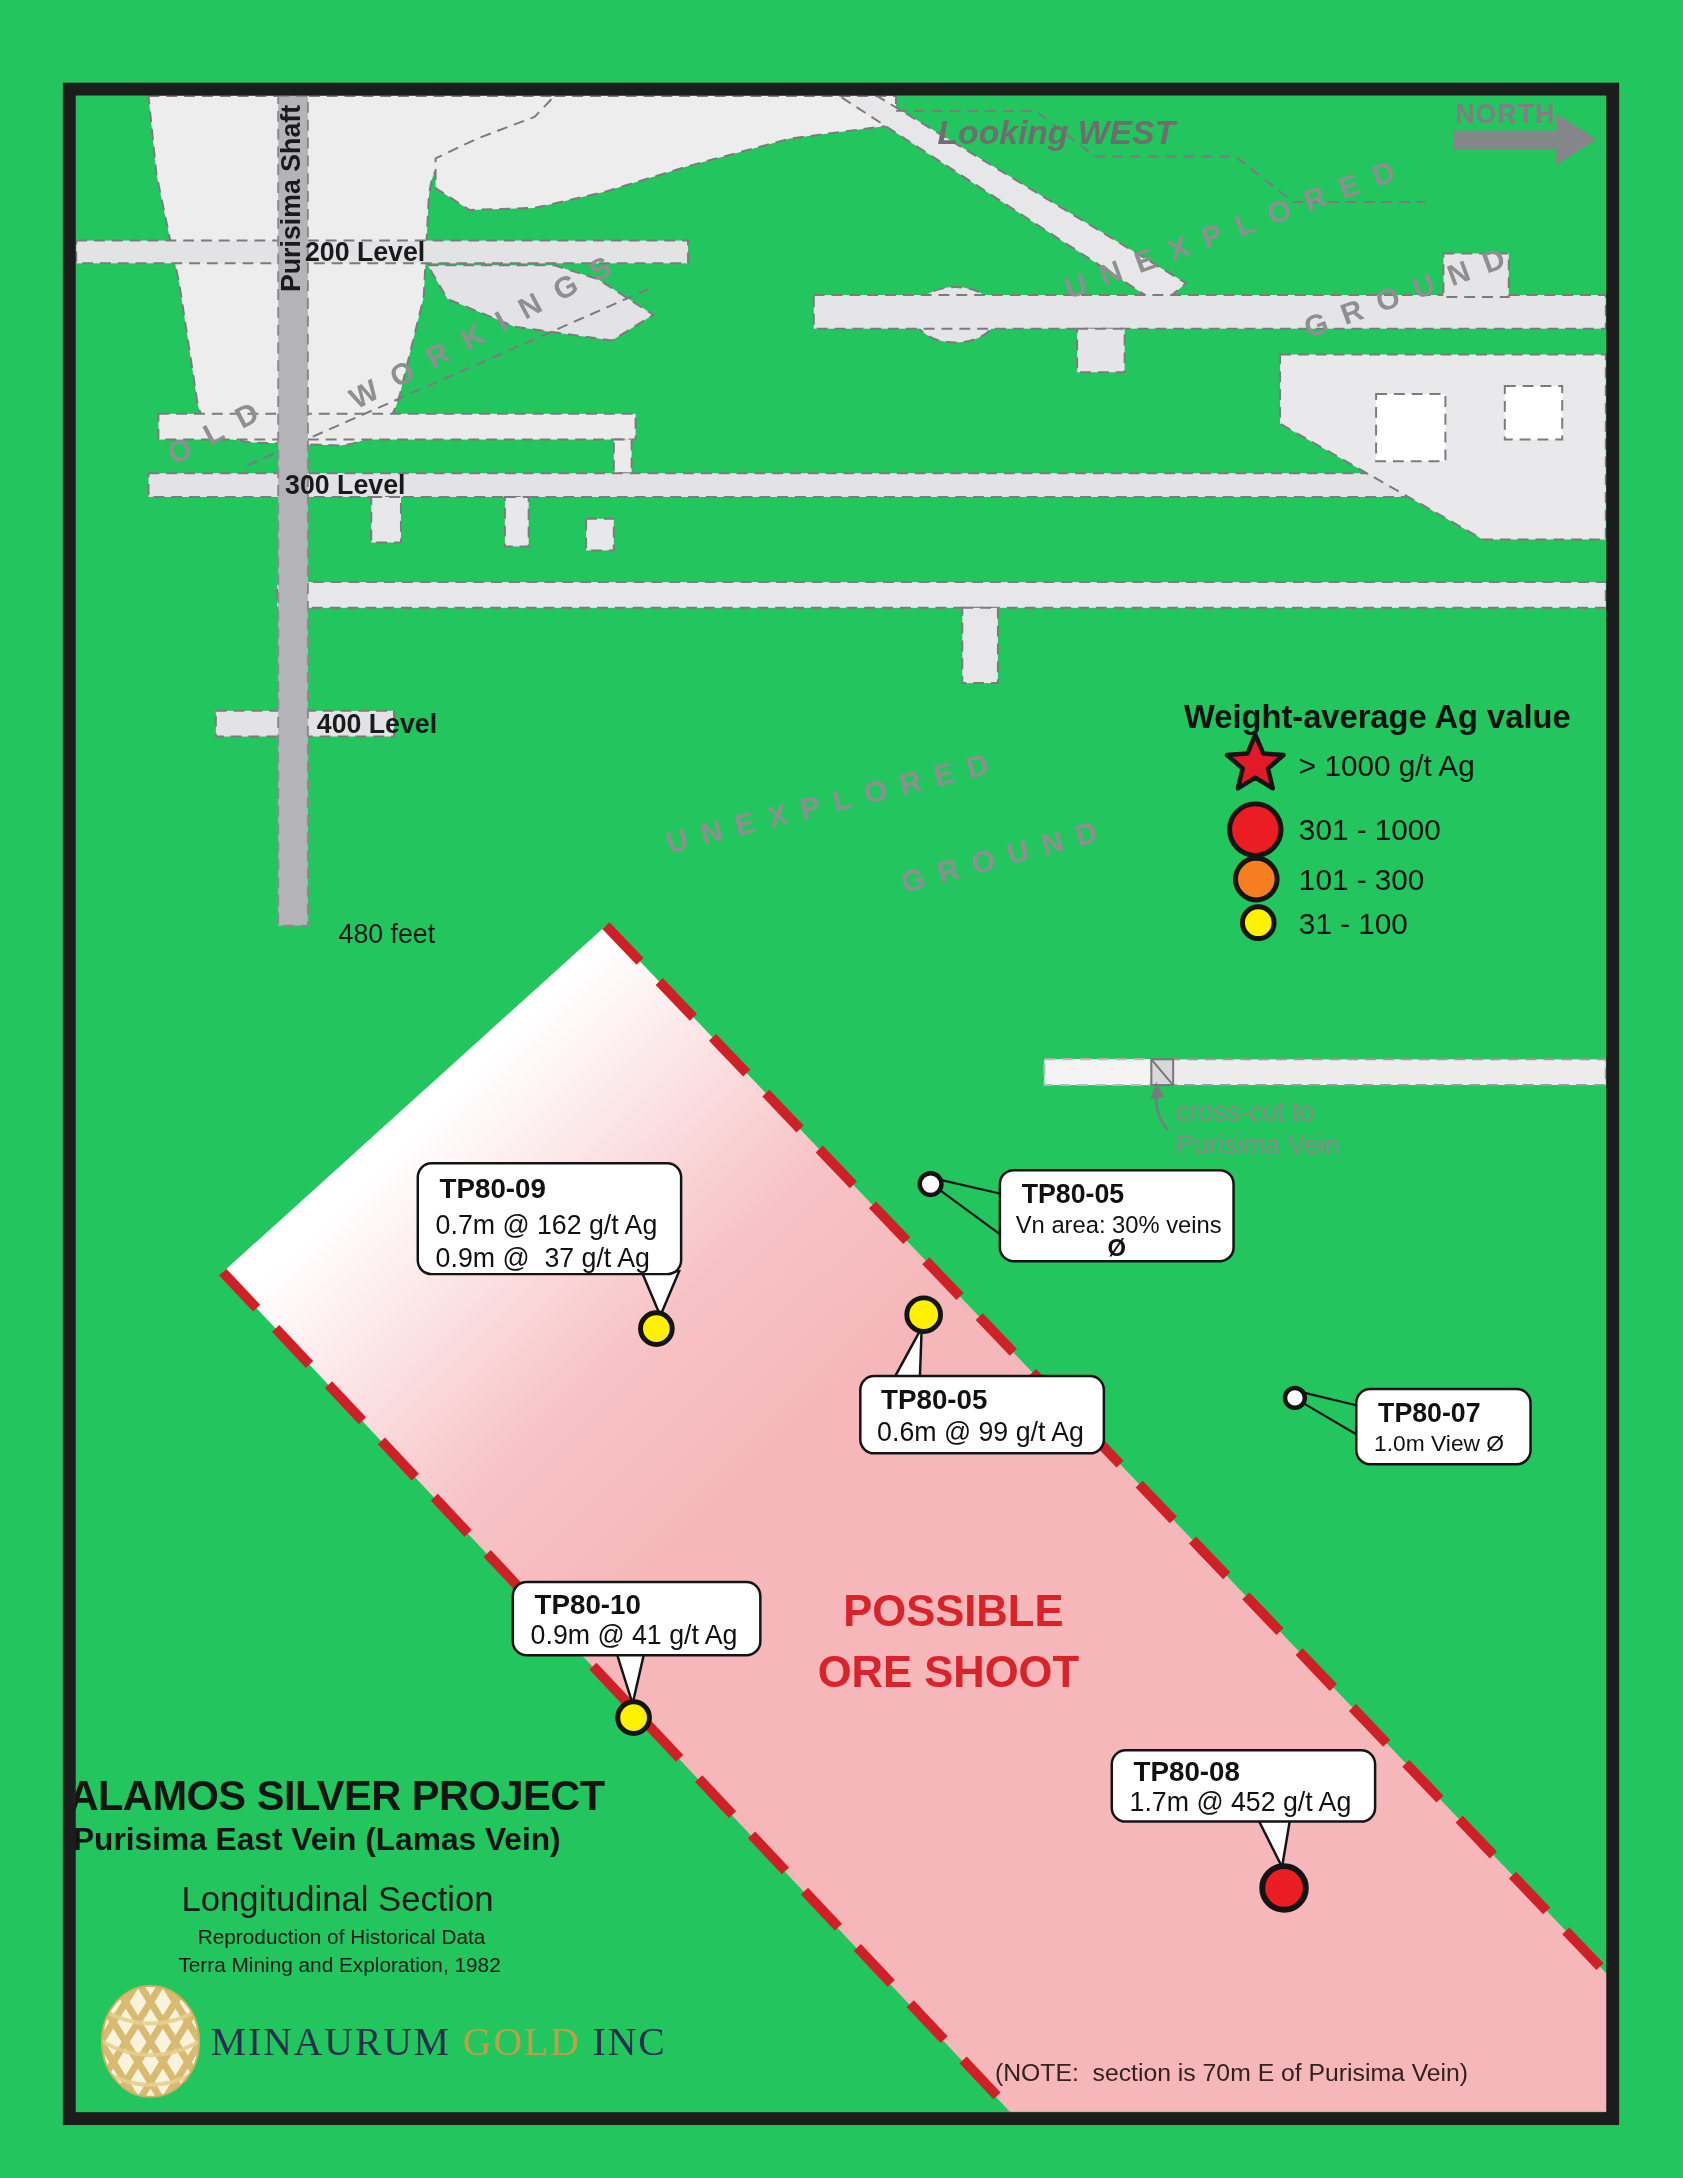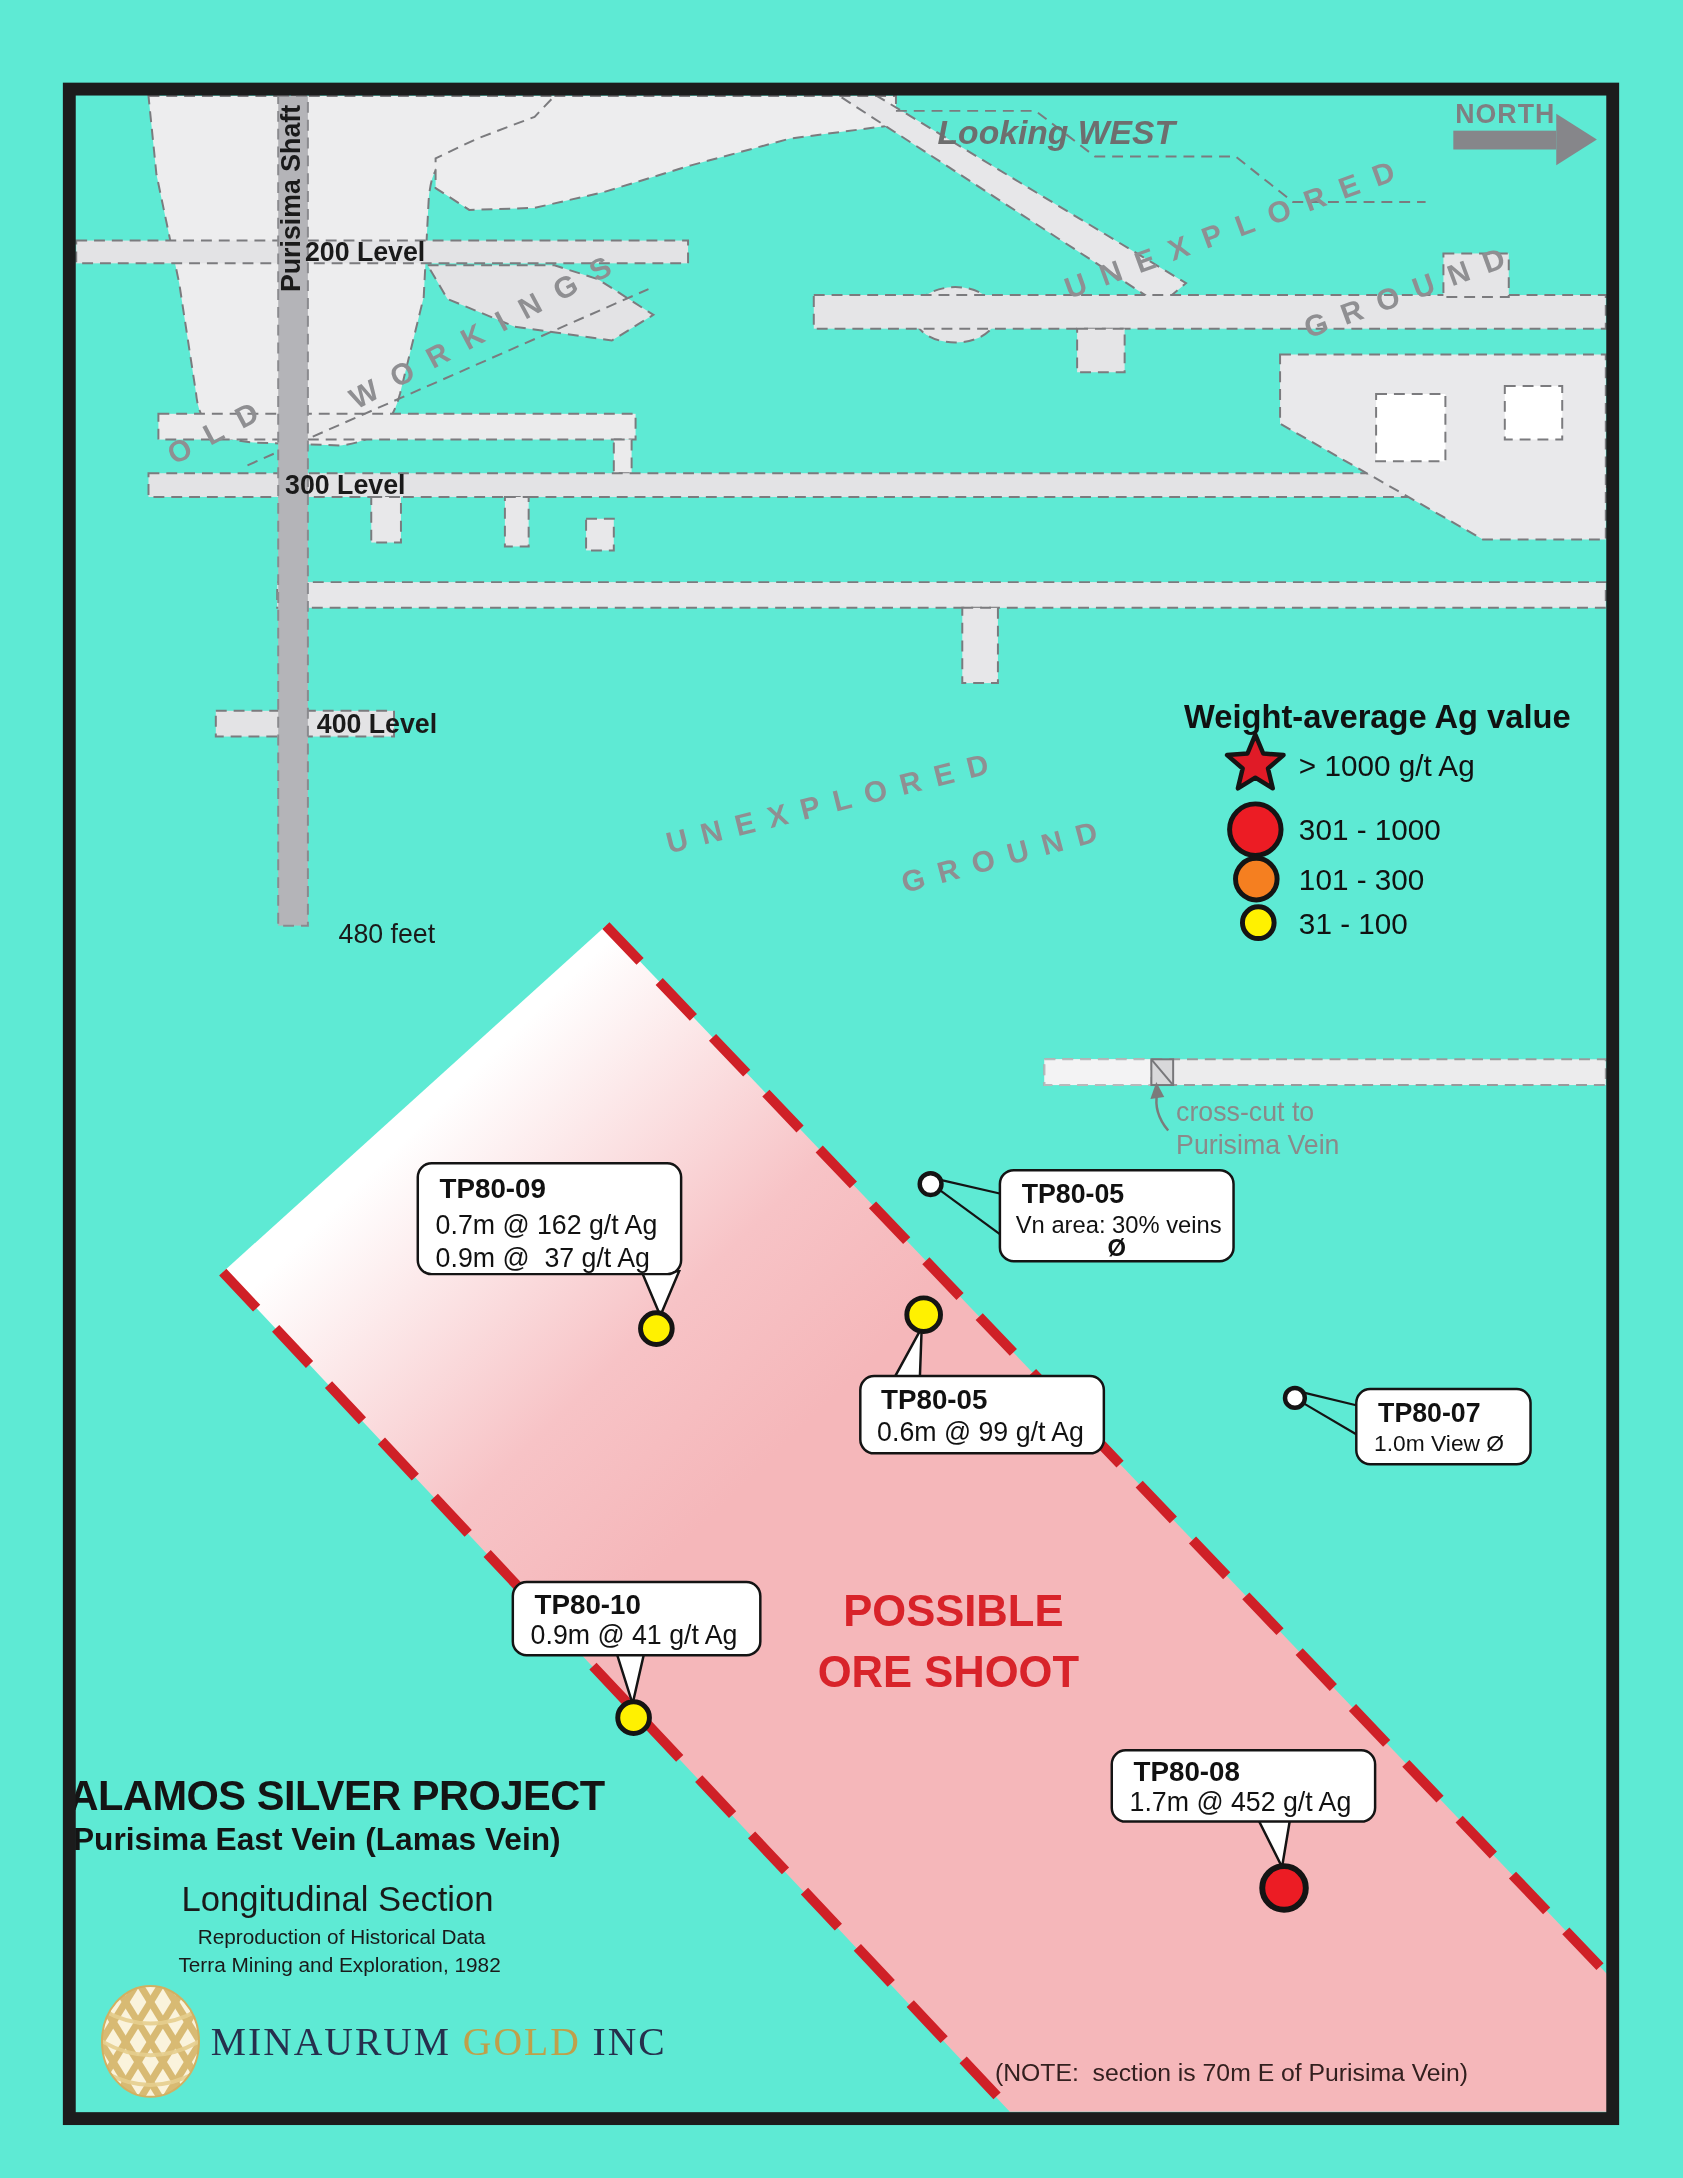--- a/index.html
+++ b/index.html
@@ -1,16 +1,16 @@
 <!DOCTYPE html>
 <html><head>
 <meta charset="utf-8">
 <style>
   html,body{margin:0;padding:0;background:#ffffff;}
-  .page{width:1683px;height:2178px;position:relative;background:#5eead4;}
+  .page{width:1683px;height:2178px;position:relative;background:#22c55e;}
   svg{display:block;}
   text{font-family:"Liberation Sans",sans-serif;}
   .serif{font-family:"Liberation Serif",serif;}
 </style>
 </head>
 <body>
 
 <div class="page">
 <svg viewBox="0 0 1700 2200" width="1683" height="2178">
   <defs>

